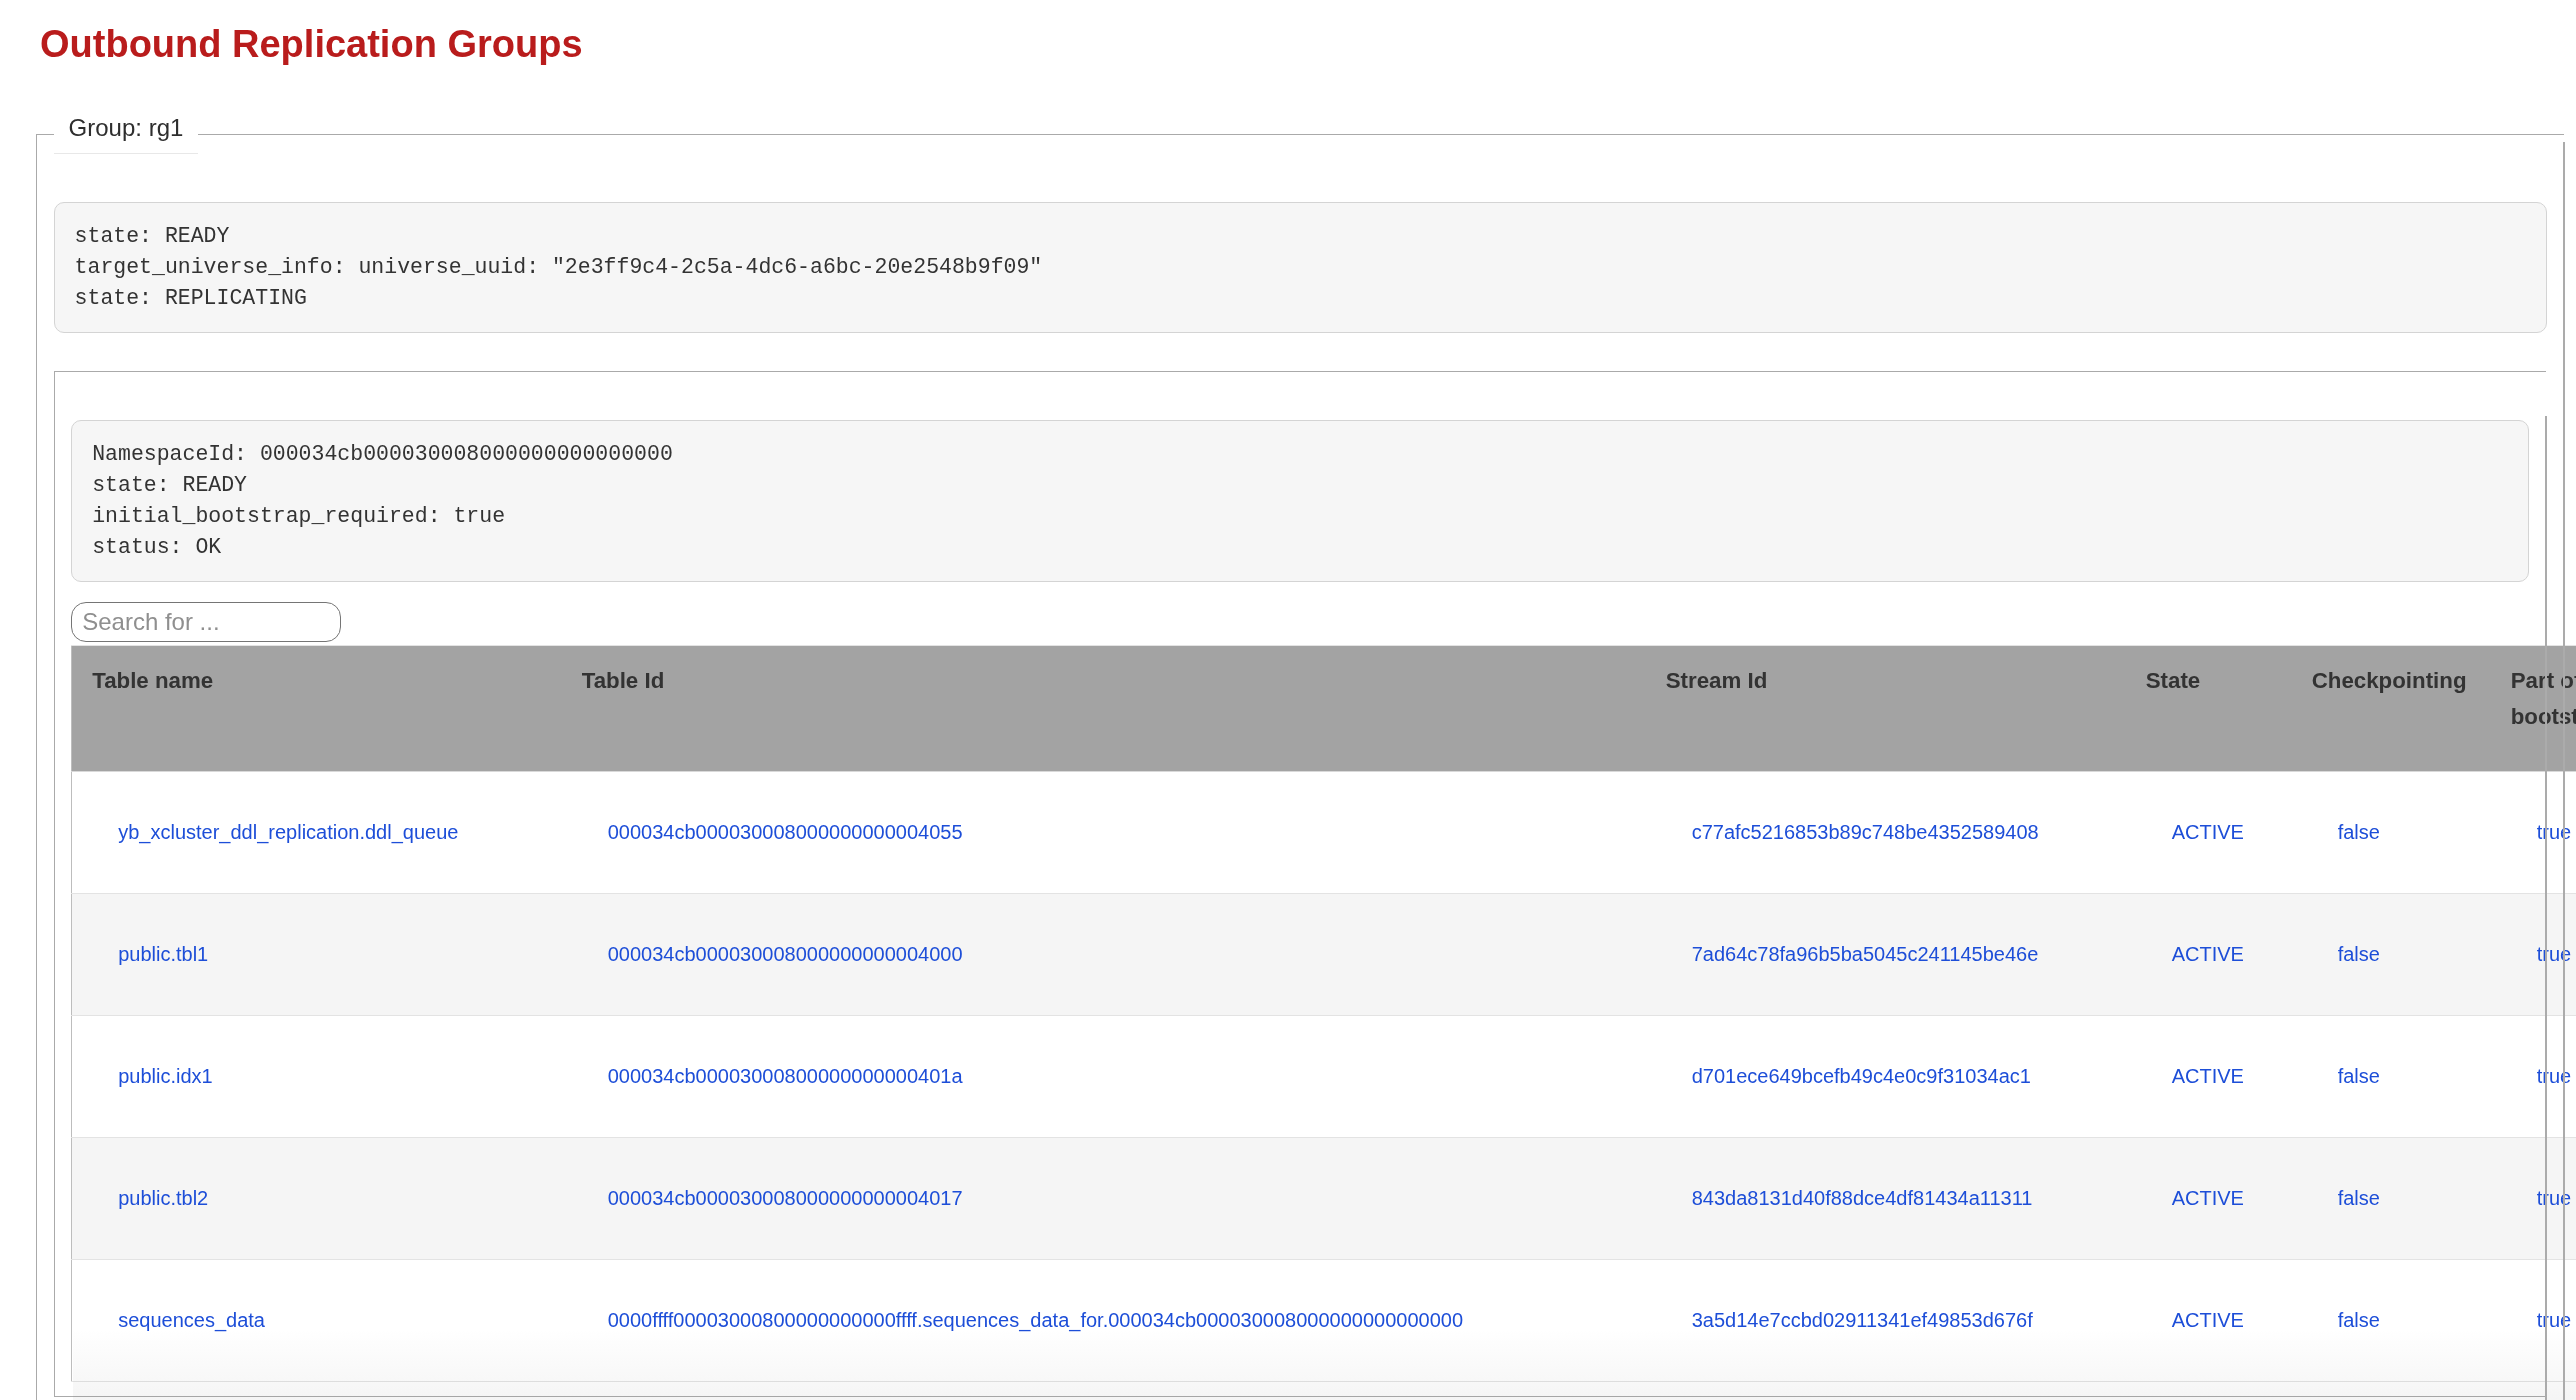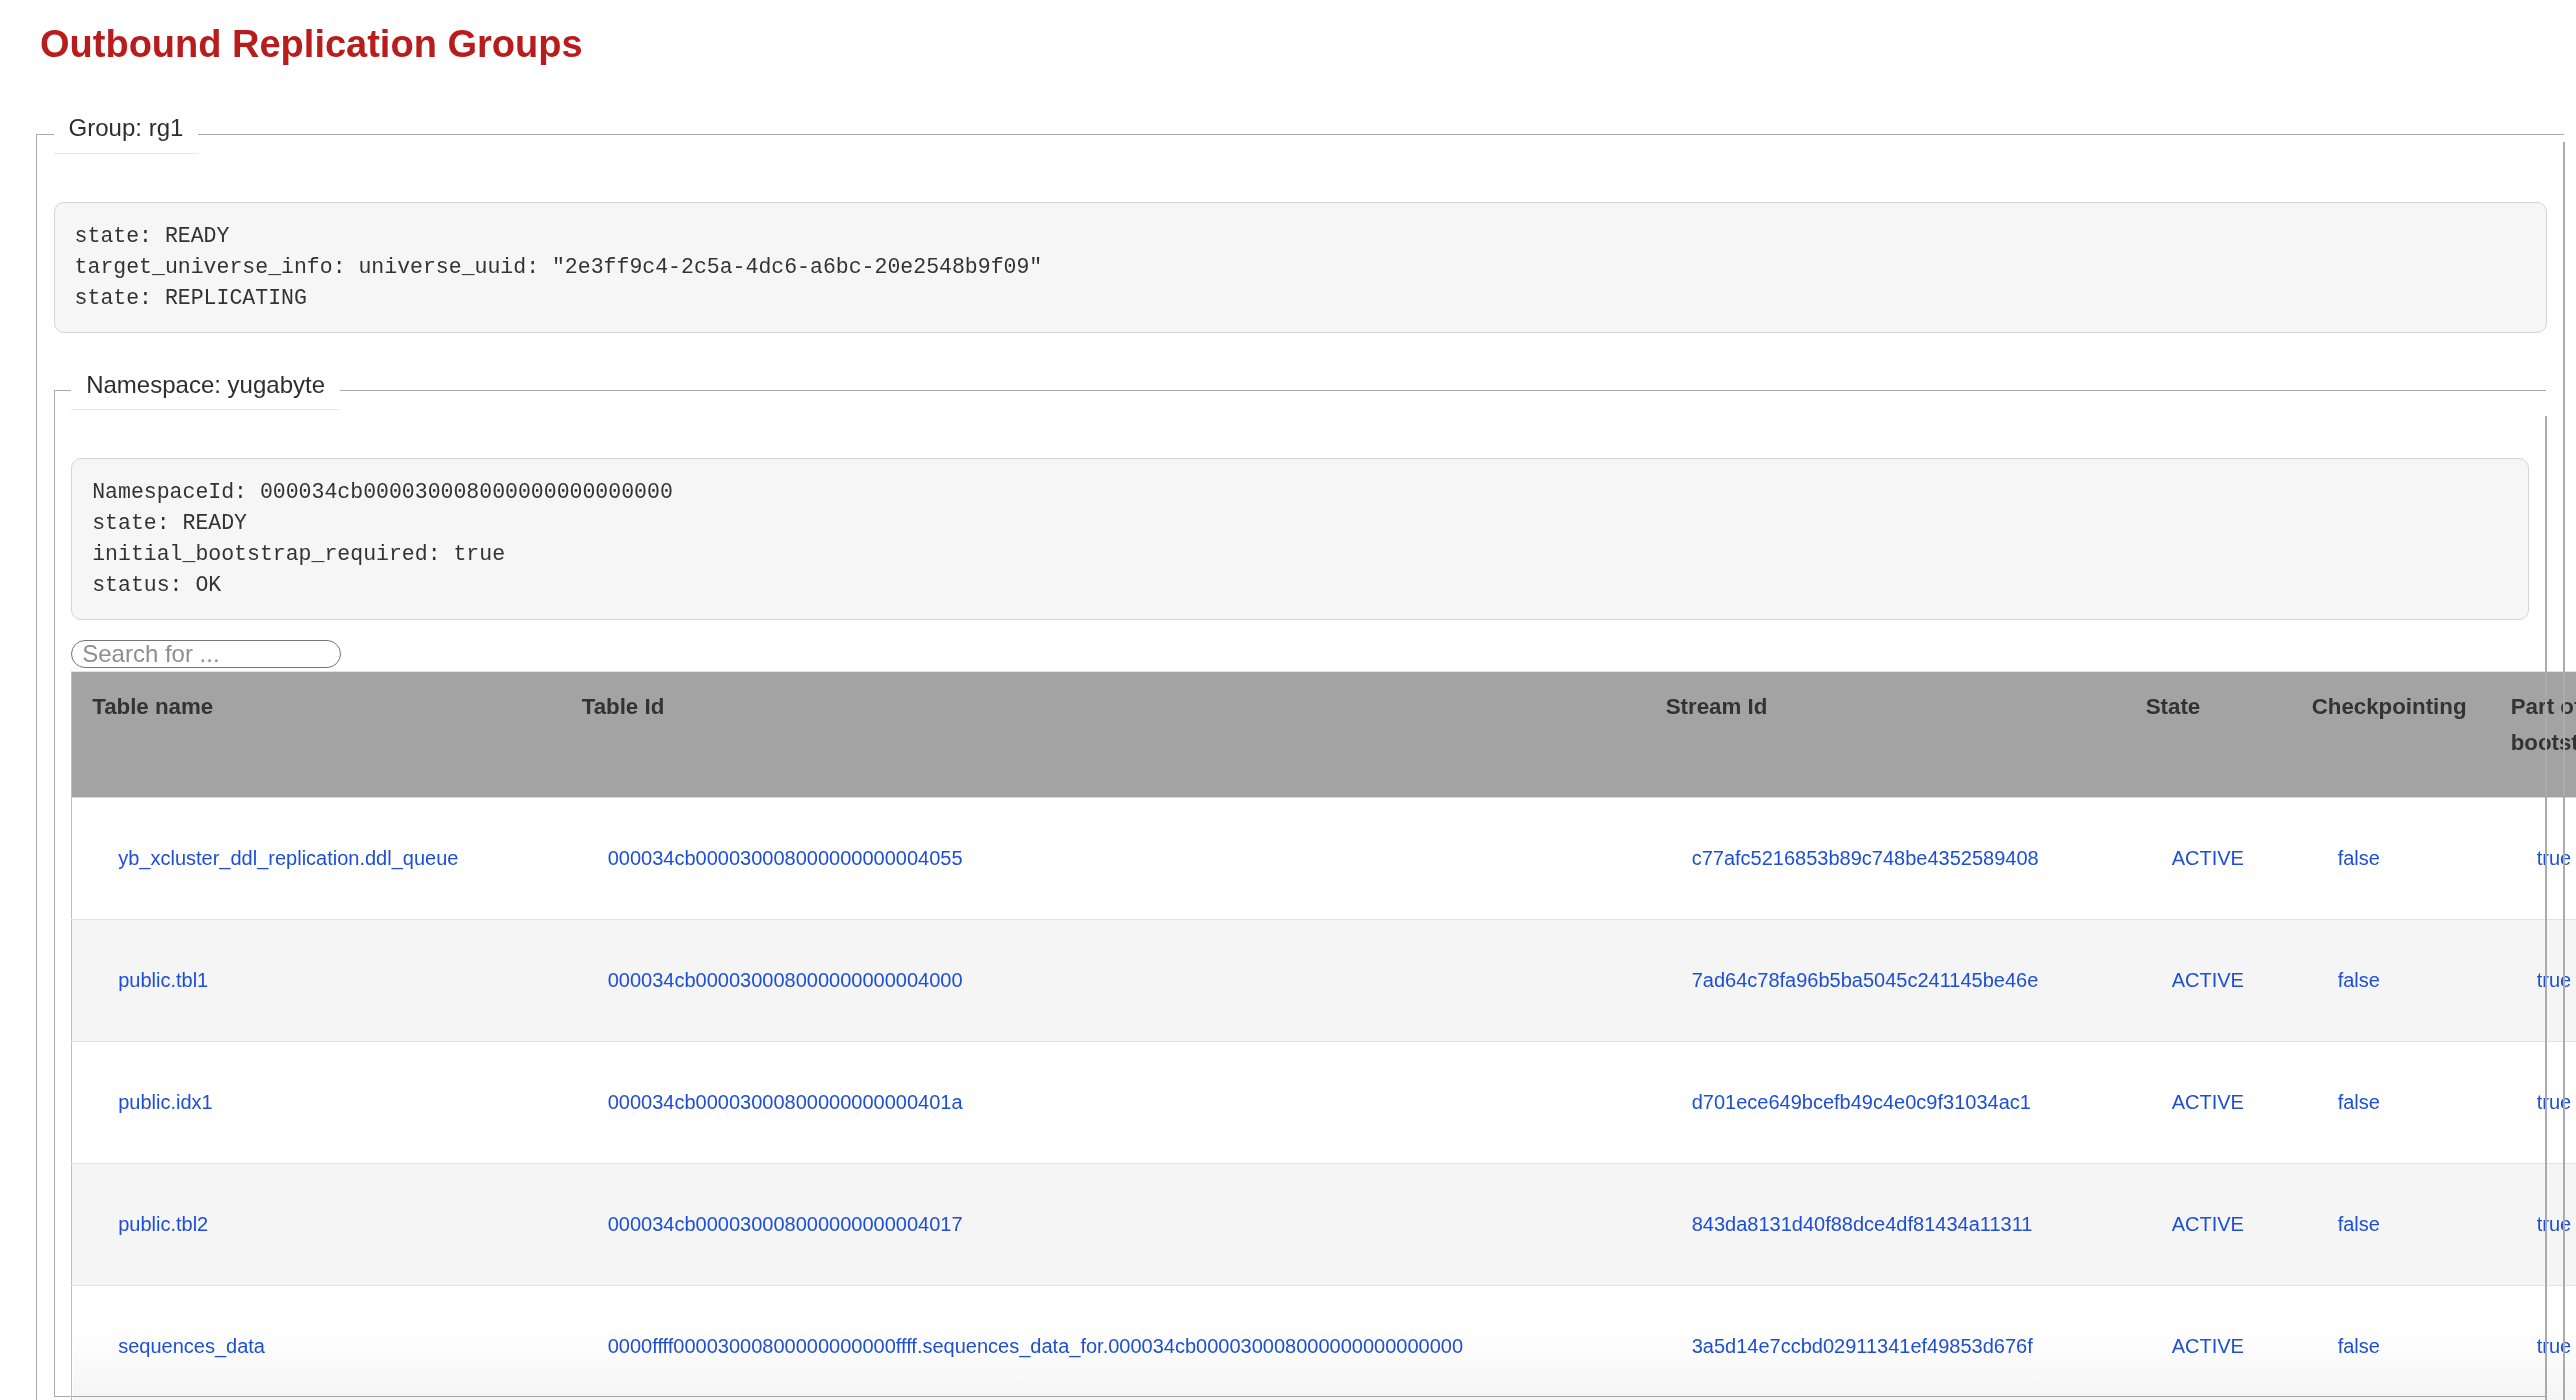--- a/index.html
+++ b/index.html
@@ -56,21 +56,21 @@
     font-size: 21.5px;
     line-height: 31px;
     white-space: pre;
     color: #333333;
     overflow: hidden;
   }
   input.search {
     display: block;
     margin-top: 20px;
     width: 270px;
-    height: 28px;
+    height: 40px;
     border: 1.7px solid #757575;
     border-radius: 15px;
     padding: 0 10px;
     font-family: inherit;
     font-size: 24px;
     color: #333333;
     outline: none;
     background: #ffffff;
   }
   input.search::placeholder { color: #8f8f8f; }
@@ -128,21 +128,20 @@
 <h1 class="page-title">Outbound Replication Groups</h1>
 
 <fieldset class="group-fieldset">
   <legend class="section-legend">Group: rg1</legend>
 
   <pre class="codeblock">state: READY
 target_universe_info: universe_uuid: "2e3ff9c4-2c5a-4dc6-a6bc-20e2548b9f09"
 state: REPLICATING</pre>
 
   <fieldset class="ns-fieldset">
-    <legend class="section-legend">Namespace: yugabyte</legend>
 
     <pre class="codeblock">NamespaceId: 000034cb000030008000000000000000
 state: READY
 initial_bootstrap_required: true
 status: OK</pre>
 
     <input type="text" class="search" placeholder="Search for ..." style="">
 
     <table class="tbl">
       <colgroup>

